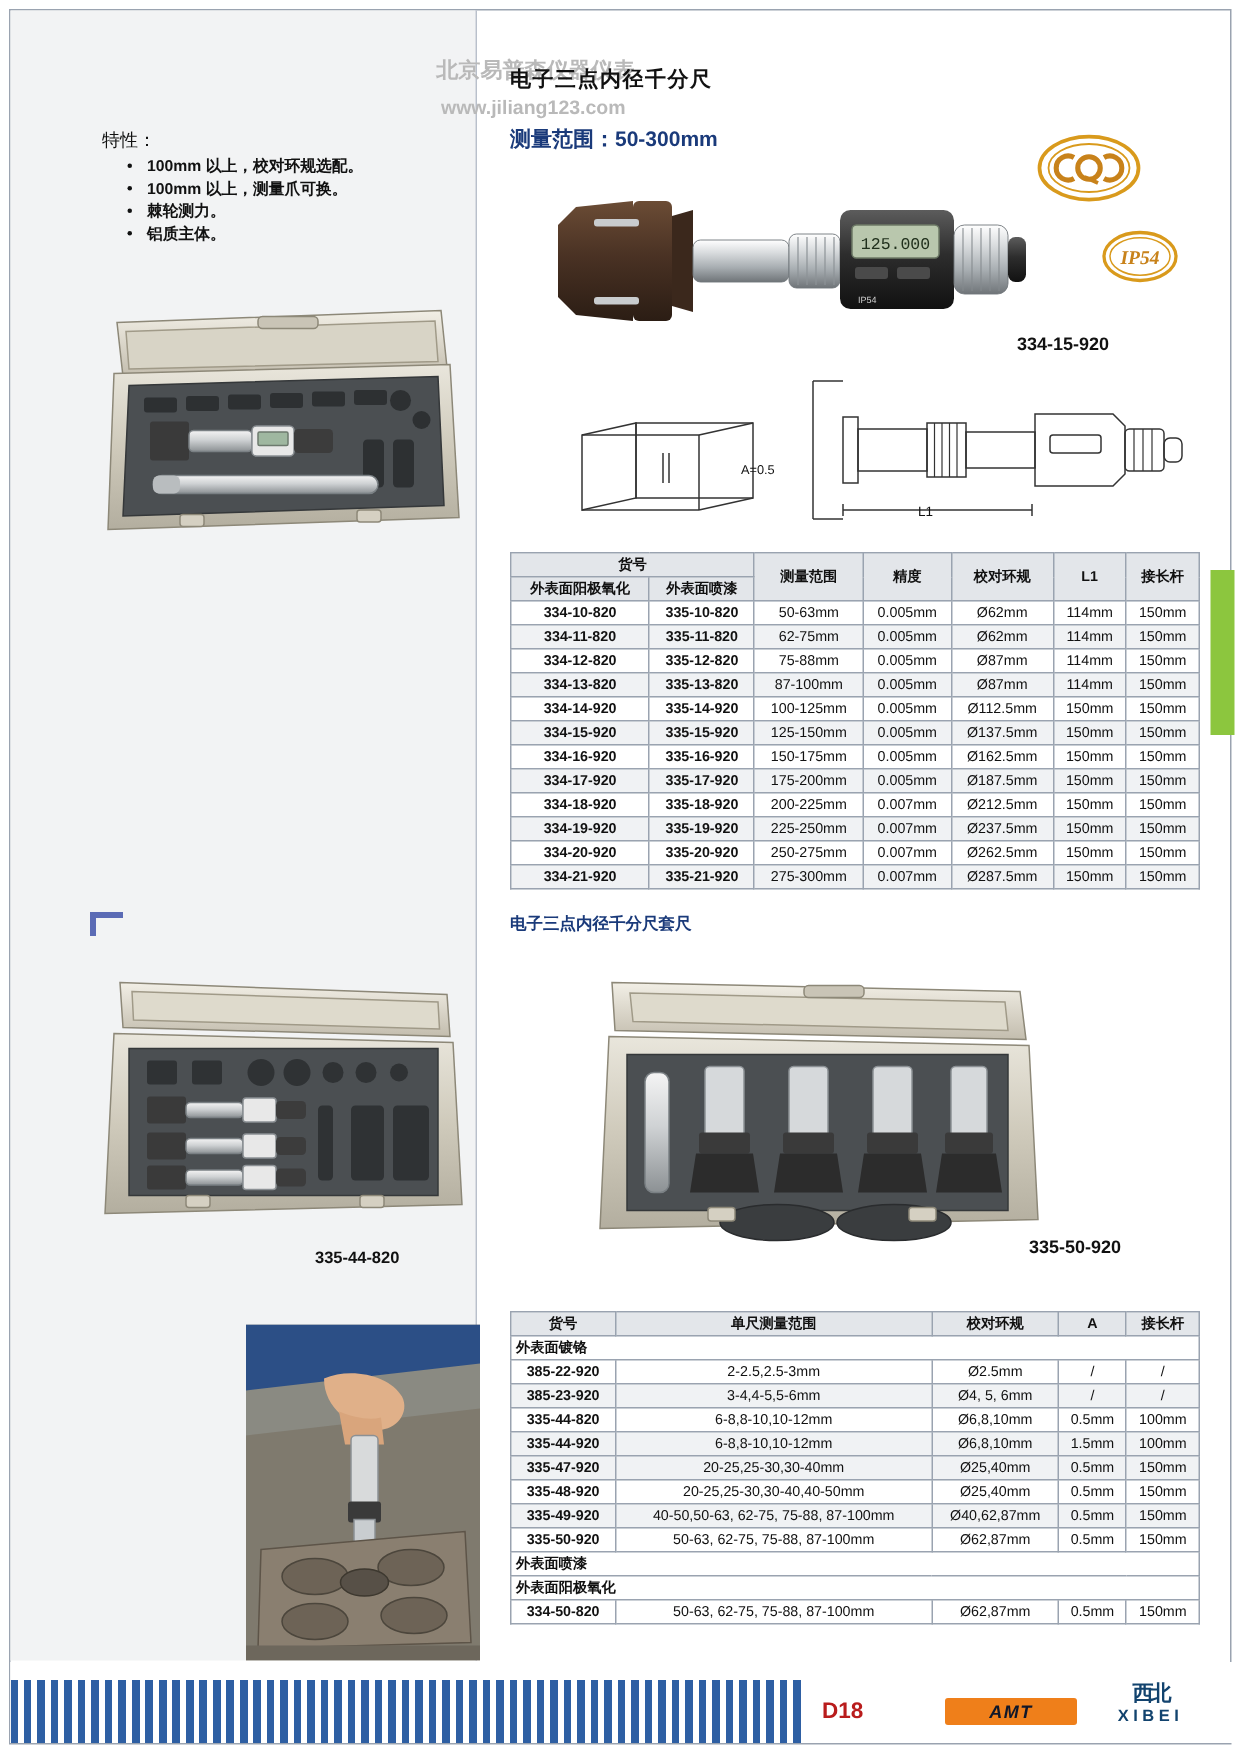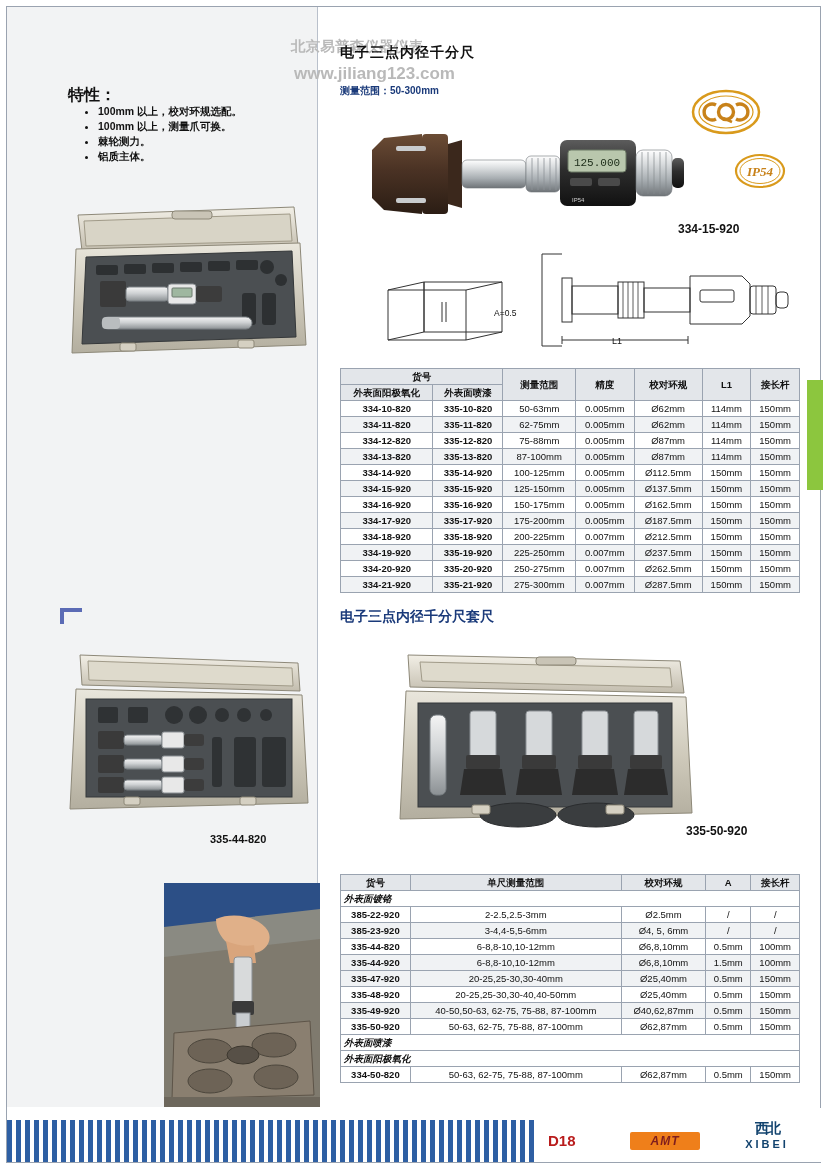--- a/index.html
+++ b/index.html
@@ -45,41 +45,41 @@
   }
   .bluebars2 {
     position:absolute; left:7px; top:1108px; width:530px; height:12px;
     background:#ffffff;
   }
   .pagenum {
     position:absolute; left:548px; top:1132px;
     font-size:15px; font-weight:bold; color:#b91c1c;
   }
   .logo-amt {
-    position:absolute; left:630px; top:1132px; width:70px; height:18px;
+    position:absolute; left:630px; top:1132px; width:88px; height:18px;
     background:#ef7f1a; border-radius:2px;
-    color:#7f1d1d; font-size:12px; font-weight:bold; font-style:italic;
+    color:#0f172a; font-size:12px; font-weight:bold; font-style:italic;
     text-align:center; line-height:18px; letter-spacing:1px;
   }
   .logo-xibei {
     position:absolute; left:722px; top:1118px; width:90px; height:40px;
     text-align:center;
   }
   .logo-xibei .mark {
     font-size:14px; color:#12436e; font-weight:bold; letter-spacing:-2px;
     line-height:20px;
   }
   .logo-xibei .nm {
     font-size:11px; color:#12436e; letter-spacing:3px; font-weight:bold;
   }
 
   
   .feat-title {
     position:absolute; left:68px; top:85px;
-    font-size:16px; font-weight:bold; color:#111;
+    font-size:12px; font-weight:normal; color:#111;
   }
   .feat-list {
     position:absolute; left:80px; top:104px; width:220px;
     margin:0; padding:0 0 0 18px;
     font-size:10.5px; color:#111; line-height:15px;
   }
   .feat-list li { margin:0; padding:0;font-weight:bold; }
 
   .case1 {
     position:absolute; left:62px; top:185px; width:250px; height:195px;
@@ -105,25 +105,25 @@
     font-size:14px; font-weight:bold; color:#111;
     letter-spacing:1px;
   }
   .watermark1 {
     position:absolute; left:294px; top:38px;
     font-size:14px; color:#b9b9b9; font-weight:bold;
     transform: scaleX(1.05);
   }
   .watermark2 {
     position:absolute; left:294px; top:64px;
-    font-size:17px; color:#b9b9b9; font-weight:bold;
+    font-size:13px; color:#b9b9b9; font-weight:bold;
   }
   .range {
     position:absolute; left:340px; top:84px;
-    font-size:10px; font-weight:bold; color:#1a3a7a;
+    font-size:14px; font-weight:bold; color:#1a3a7a;
   }
   .cqc {
     position:absolute; left:690px; top:88px; width:72px; height:50px;
   }
   .ip54 {
     position:absolute; left:734px; top:152px; width:52px; height:38px;
   }
   .prod1 {
     position:absolute; left:366px; top:110px; width:320px; height:128px;
   }
@@ -156,25 +156,25 @@
     background:#e3e6ea;
     font-weight:bold;
     font-size:9.5px;
   }
   table.spec td.code { font-weight:bold; }
   table.spec tbody tr.alt td { background:#f0f2f4; }
 
   #table1 { left:340px; top:368px; width:460px; }
   #table2 { left:340px; top:874px; width:460px; }
   table.spec td.secthdr {
-    text-align:left; font-weight:bold; background:#ffffff;font-style:italic;
+    text-align:left; font-weight:bold; background:#ffffff;
   }
   .subtitle2 {
     position:absolute; left:340px; top:608px;
-    font-size:14px; font-weight:bold; color:#1a3a7a;
+    font-size:11px; font-weight:bold; color:#1a3a7a;
   }
   .case3 {
     position:absolute; left:396px; top:645px; width:300px; height:200px;
   }
   .cap2 {
     position:absolute; left:686px; top:824px;
     font-size:12px; font-weight:bold; color:#111;
   }
   .lbl-a05 { position:absolute; left:494px; top:308px; font-size:8.5px; color:#111; }
   .lbl-l1  { position:absolute; left:612px; top:336px; font-size:9px; color:#111; }

